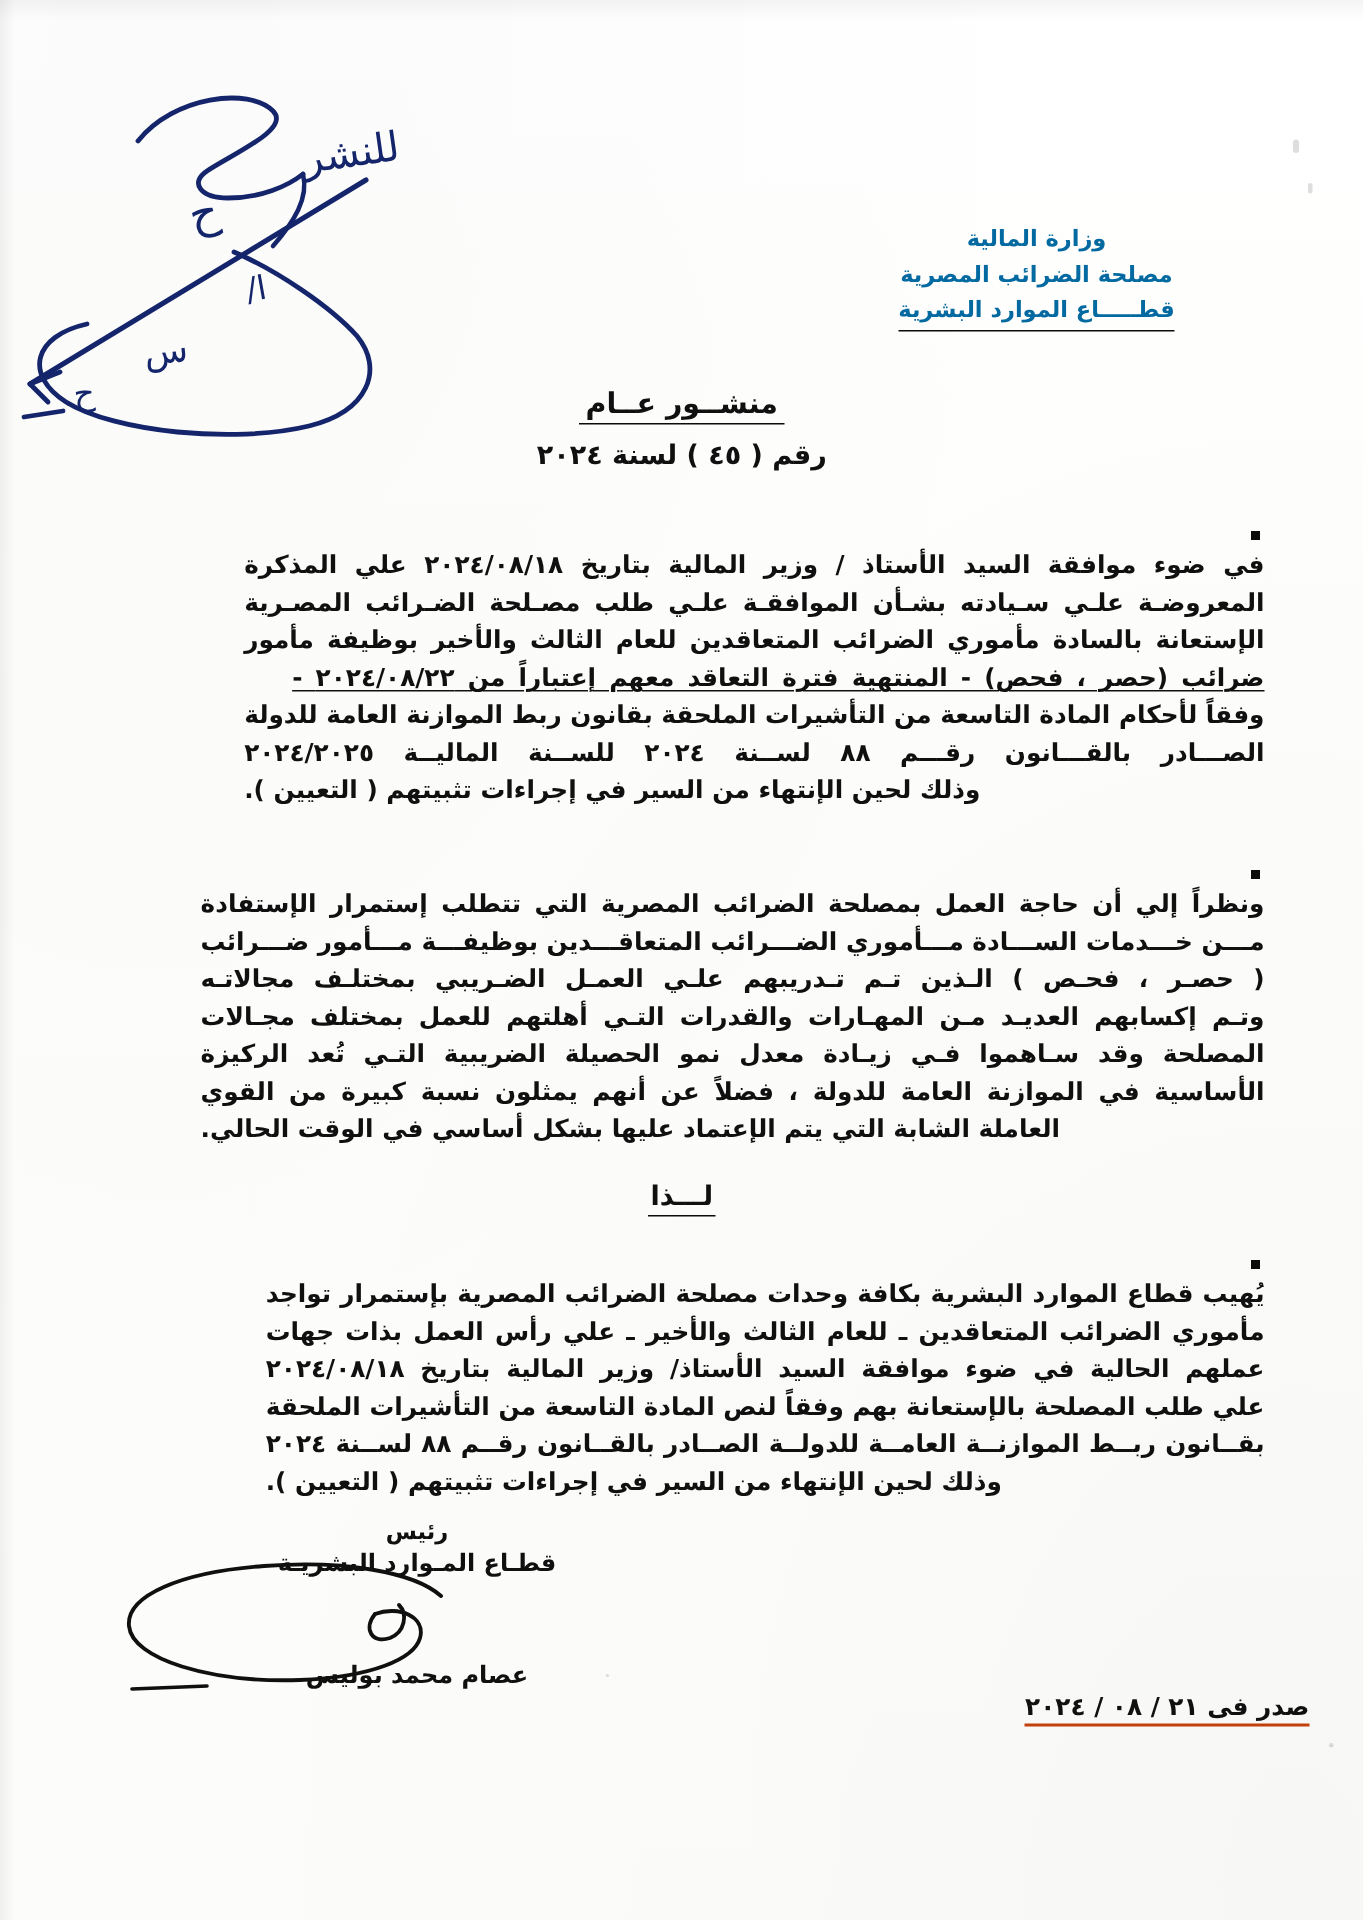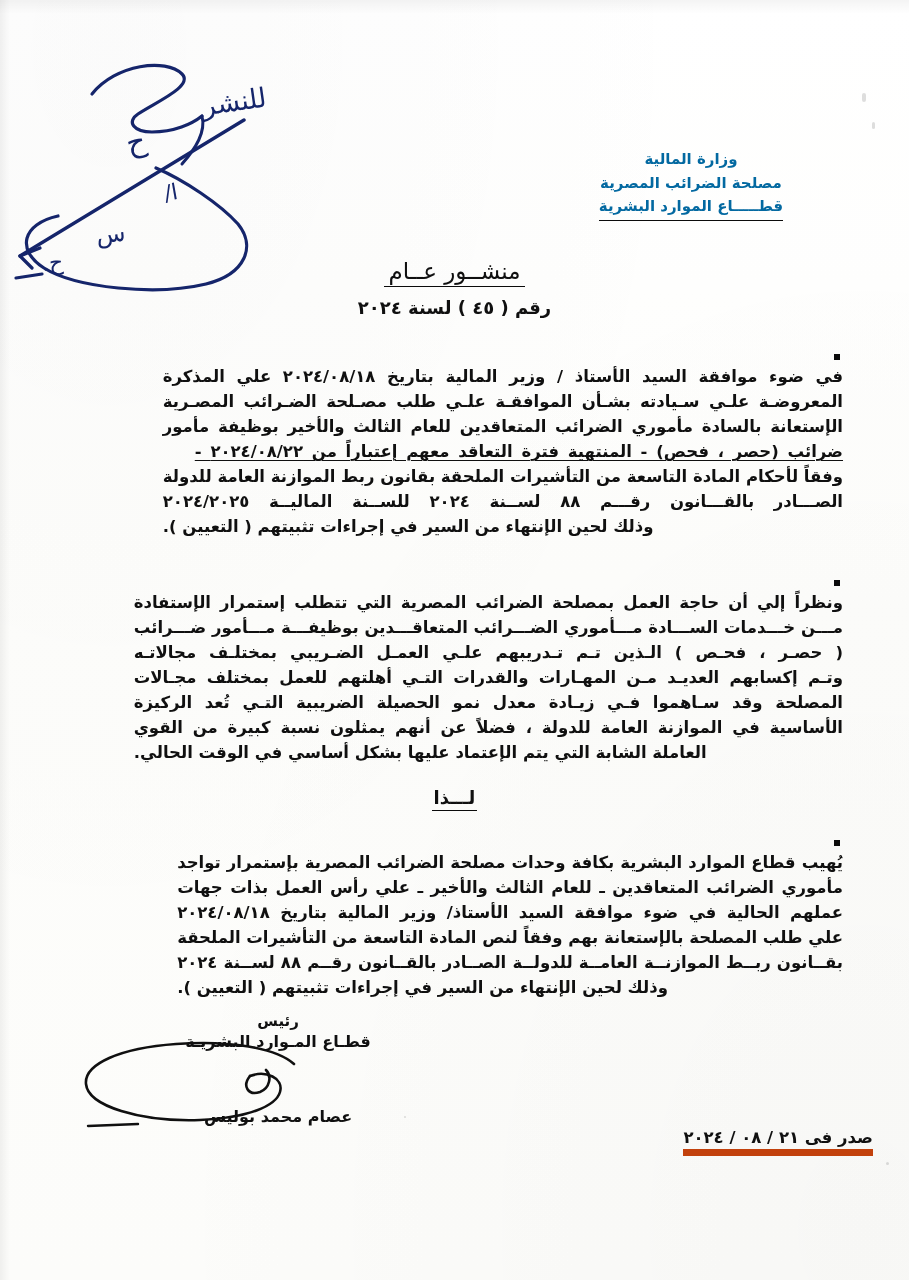--- a/index.html
+++ b/index.html
@@ -123,22 +123,22 @@
 
   
   .title-block {
     position: absolute;
     top: 258px;
     left: 0;
     right: 0;
     text-align: center;
   }
   .doc-title {
-    font-size: 23px;
-    font-weight: normal;
+    font-size: 19px;
+    font-weight: bold;
     letter-spacing: 3.5px;
     display: inline-block;
     border-bottom: 1.8px solid #0b0b0b;
     padding: 0 4px 2px 4px;
   }
   .doc-number {
     margin-top: 10px;
     font-size: 18px;
     font-weight: bold;
     letter-spacing: 1px;
@@ -241,21 +241,21 @@
     pointer-events: none;
   }
 
   
   .issue-date {
     position: absolute;
     top: 1128px;
     right: 36px;
     font-size: 16.5px;
     font-weight: bold;
-    border-bottom: 7px solid #c2410c;
+    border-bottom: 2px solid #c2410c;
     padding-bottom: 2px;
     letter-spacing: 0.5px;
   }
 
   
   .speck {
     position: absolute;
     background: rgba(0,0,0,0.13);
     border-radius: 50%;
   }

